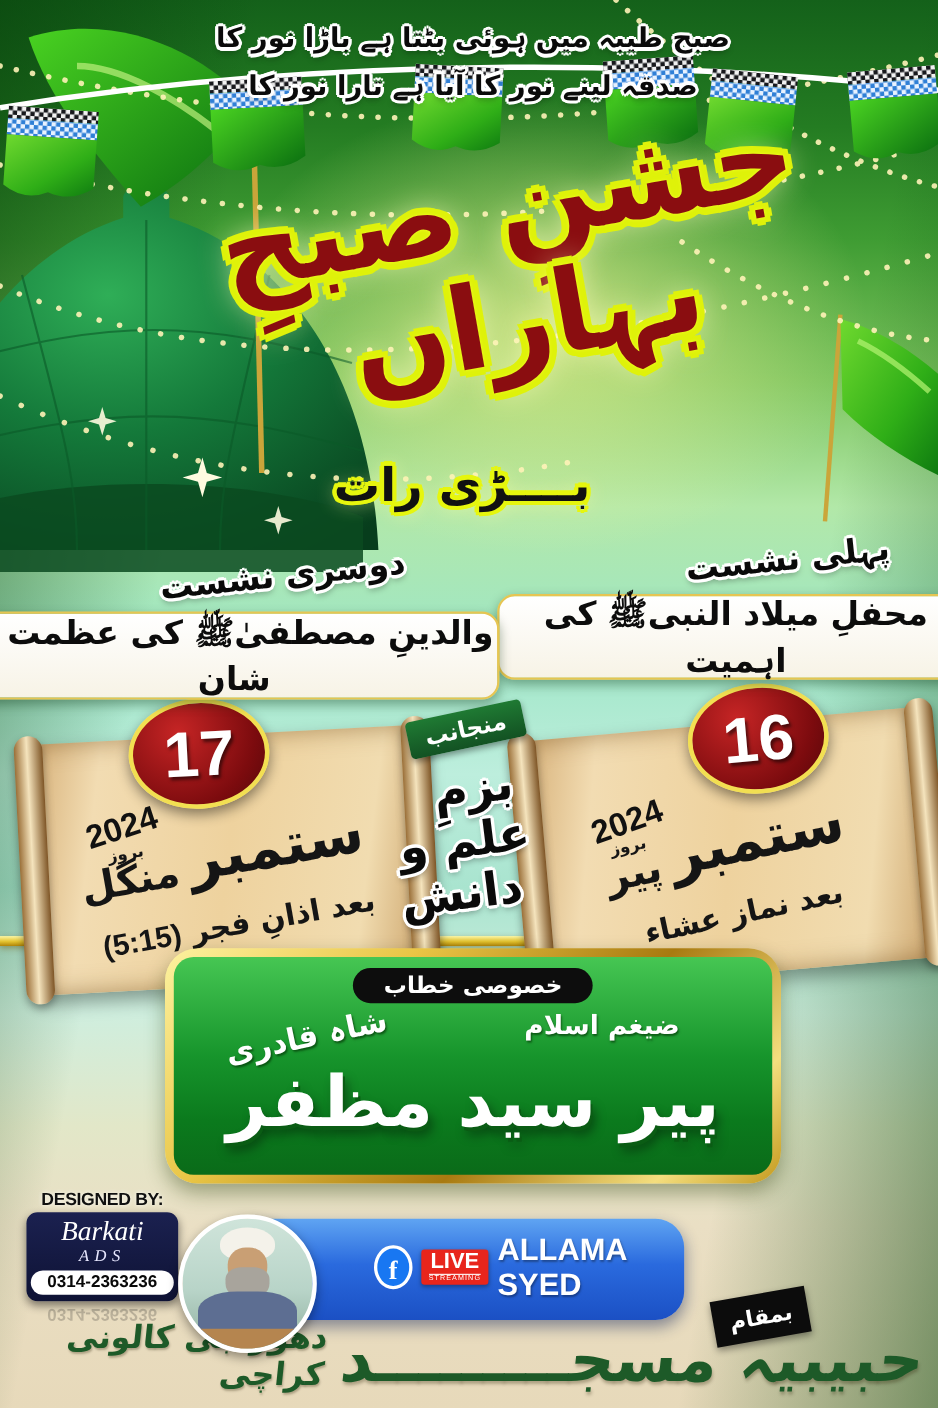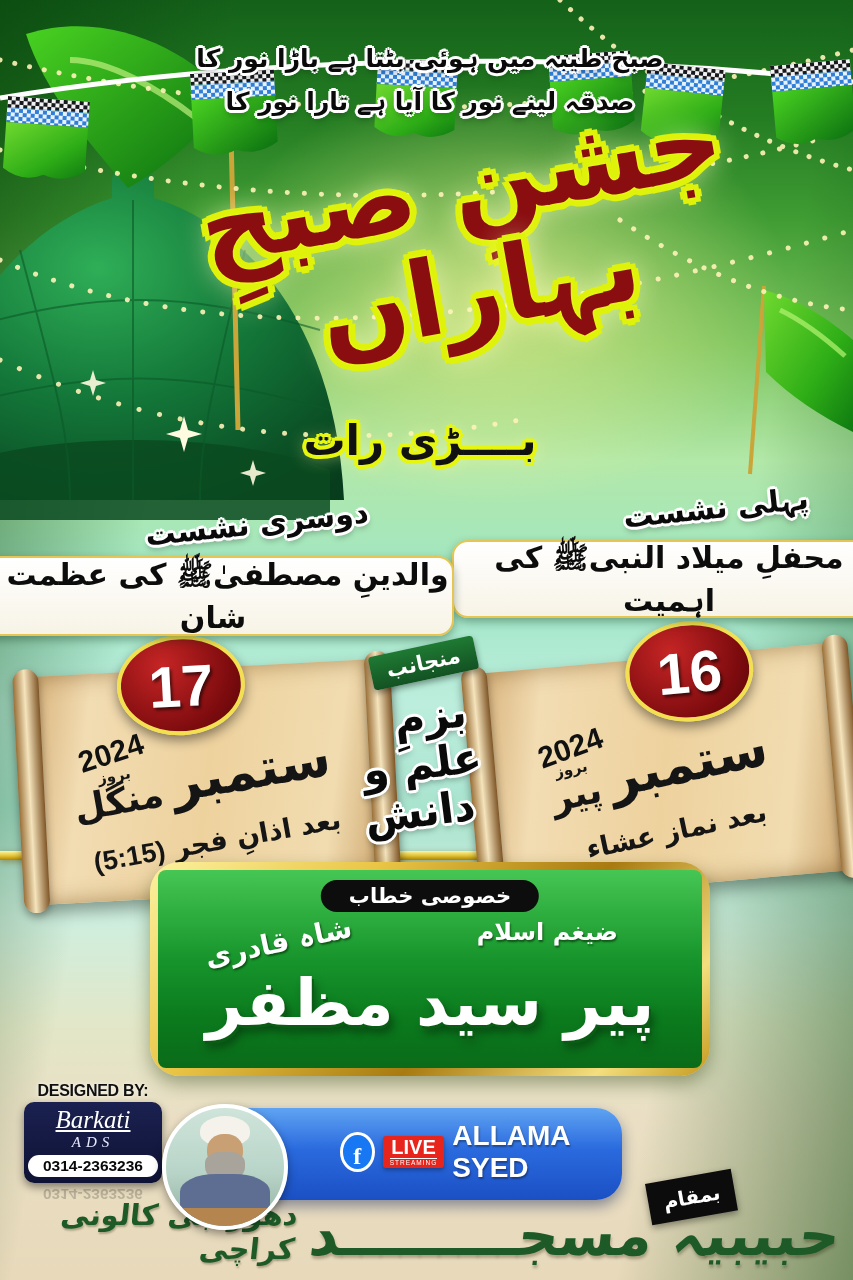--- a/index.html
+++ b/index.html
@@ -10,21 +10,21 @@
       radial-gradient(ellipse 420px 300px at 58% 23%, rgba(255,250,160,.65), rgba(255,250,160,0) 70%),
       linear-gradient(100deg, rgba(6,60,10,.55), rgba(6,60,10,0) 22%, rgba(6,60,10,0) 78%, rgba(6,70,12,.5)),
       linear-gradient(180deg,#14611a 0%,#247c22 9%,#3f9c33 17%,#7cc45e 27%,#b2e8a8 36%,#9fe6c6 46%,#bdeedd 55%,#a9e4cf 63%,#cfeede 72%,#e2e7c8 80%,#eadfc4 87%,#e7d9ba 100%);
   }
   .abs{position:absolute;}
   .urdu{direction:rtl;font-family:"DejaVu Sans",sans-serif;}
   .latin{font-family:"Liberation Sans",sans-serif;}
   .outline-w{color:#0a0a0a;text-shadow:-2px -2px 0 #fff,2px -2px 0 #fff,-2px 2px 0 #fff,2px 2px 0 #fff,-3px 0 0 #fff,3px 0 0 #fff,0 -3px 0 #fff,0 3px 0 #fff,0 4px 6px rgba(0,0,0,.35);}
 
   
-  .couplet{left:140px;top:14px;width:580px;text-align:center;font-size:25px;font-weight:bold;line-height:1.7;z-index:6;margin-top:24px;}
+  .couplet{left:140px;top:14px;width:580px;text-align:center;font-size:25px;font-weight:bold;line-height:1.7;z-index:6;}
 
   
   .title{
     left:180px;top:128px;width:600px;height:330px;z-index:5;text-align:center;
     transform:rotate(-10deg);font-weight:bold;font-size:104px;line-height:1.04;color:#8a0d10;
     text-shadow:0 0 3px #f2ff25,-5px -5px 0 #dff20a,5px -5px 0 #dff20a,-5px 5px 0 #dff20a,5px 5px 0 #dff20a,-7px 0 0 #dff20a,7px 0 0 #dff20a,0 -7px 0 #dff20a,0 7px 0 #dff20a,0 0 30px rgba(255,255,190,.95);
   }
   .subtitle{
     left:210px;top:416px;width:420px;text-align:center;z-index:6;
     font-size:42px;font-weight:bold;color:#111;
@@ -89,39 +89,39 @@
   .org-words div{font-size:42px;font-weight:bold;}
   .org-w1{margin-left:34px;} .org-w2{margin-left:6px;} .org-w3{margin-left:-10px;}
 
   
   .banner{
     left:150px;top:862px;width:560px;height:214px;z-index:6;border-radius:30px;padding:8px;box-sizing:border-box;
     background:linear-gradient(135deg,#fdf2a0,#e9c545 30%,#a87a10 60%,#f4de7e 85%,#c49a1e);
     box-shadow:0 8px 18px rgba(40,60,10,.4);
   }
   .banner-inner{
-    position:relative;width:100%;height:100%;border-radius:8px;overflow:hidden;
+    position:relative;width:100%;height:100%;border-radius:18px;overflow:hidden;
     background:linear-gradient(180deg,#46c653 0%,#17952c 45%,#0b7a1d 75%,#0a6b19 100%);
   }
   .banner-pill{
     position:absolute;left:50%;top:10px;transform:translateX(-50%);
     background:#0d0d0d;color:#fff;font-size:21px;font-weight:bold;padding:4px 28px;border-radius:999px;direction:rtl;white-space:nowrap;
   }
   .banner-honorific{position:absolute;right:84px;top:48px;color:#fff;font-size:24px;font-weight:bold;direction:rtl;text-shadow:1px 2px 2px rgba(0,40,0,.6);}
   .banner-suffix{position:absolute;left:46px;top:56px;color:#fff;font-size:28px;font-weight:bold;transform:rotate(-12deg);direction:rtl;text-shadow:1px 2px 2px rgba(0,40,0,.6);}
   .banner-name{
     position:absolute;left:0;right:0;top:96px;text-align:center;color:#fff;font-size:64px;font-weight:bold;direction:rtl;
     text-shadow:2px 3px 0 #0a5c14,4px 7px 10px rgba(0,0,0,.4);
   }
 
   
   .designer{left:24px;top:1082px;width:138px;z-index:7;text-align:center;}
   .designer-heading{font-size:16px;font-weight:bold;color:#101010;letter-spacing:-.3px;text-shadow:0 0 4px rgba(255,255,255,.9);}
   .designer-card{margin-top:2px;background:linear-gradient(180deg,#1b2150,#0e1234);border-radius:10px;padding:5px 4px 6px;box-shadow:0 4px 8px rgba(0,0,0,.45);}
-  .designer-brand{font-family:"Liberation Serif",serif;font-style:italic;color:#fff;font-size:25px;line-height:1.05;text-decoration:underline;}
+  .designer-brand{font-family:"Liberation Serif",serif;font-style:italic;color:#fff;font-size:25px;line-height:1.05;}
   .designer-sub{font-family:"Liberation Serif",serif;font-style:italic;color:#e8e8ff;font-size:15px;letter-spacing:5px;line-height:1.2;}
   .designer-phone{margin-top:4px;background:#fff;border-radius:999px;font-size:15.5px;font-weight:bold;color:#090909;padding:2px 0;font-family:"Liberation Sans",sans-serif;}
   .designer-reflection{margin-top:2px;transform:scaleY(-1);opacity:.22;font-size:15.5px;font-weight:bold;color:#1a1a1a;font-family:"Liberation Sans",sans-serif;}
 
   
   .livebar{
     left:212px;top:1108px;width:410px;height:92px;z-index:7;border-radius:26px;
     background:linear-gradient(180deg,#5fa4f2 0%,#2a6ade 45%,#1b50c4 100%);
     box-shadow:0 6px 14px rgba(10,30,90,.45);
   }

